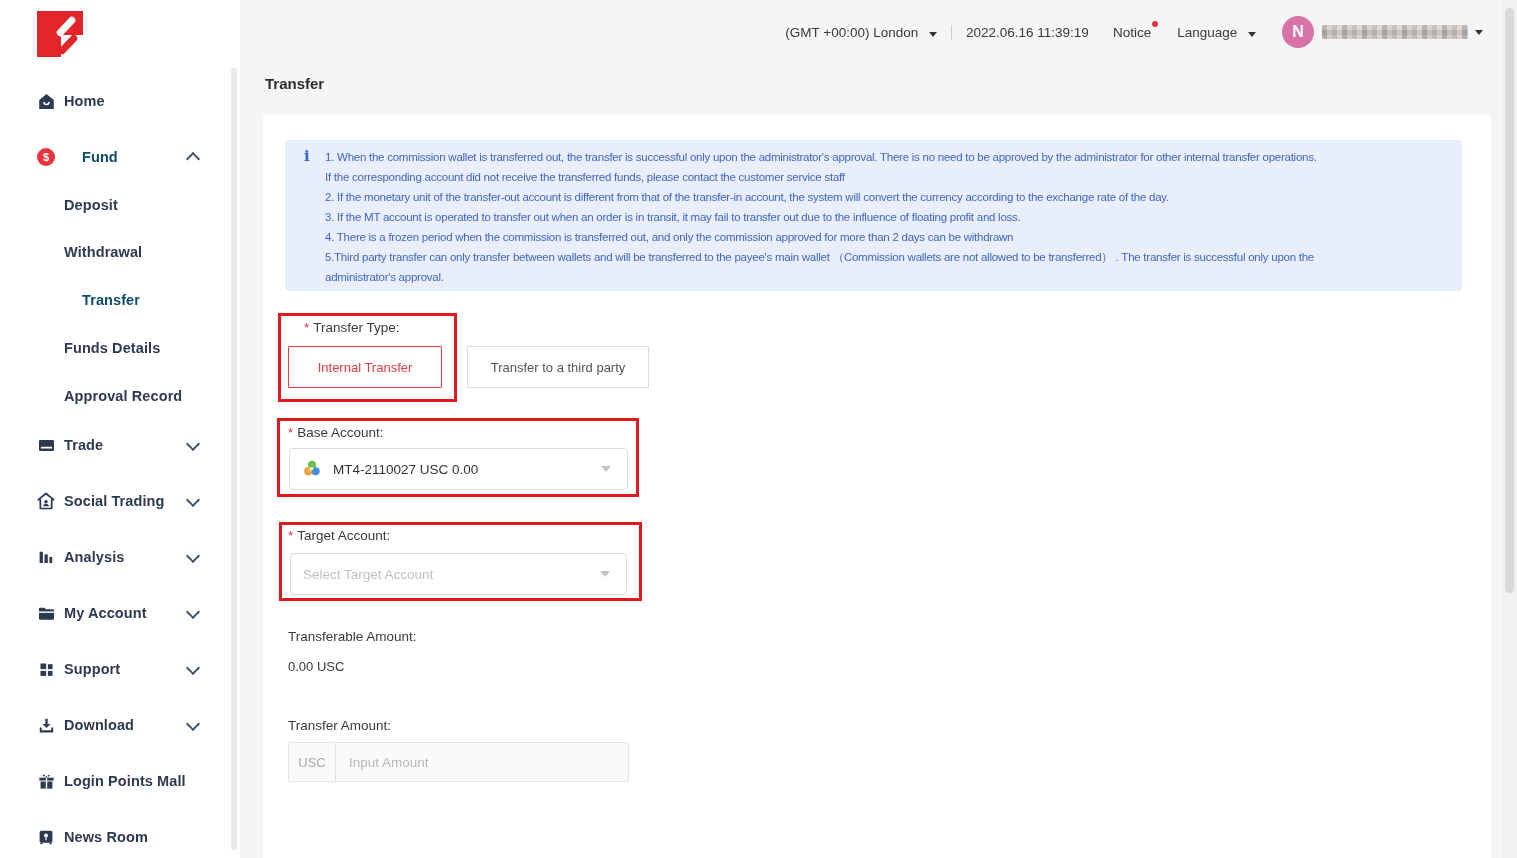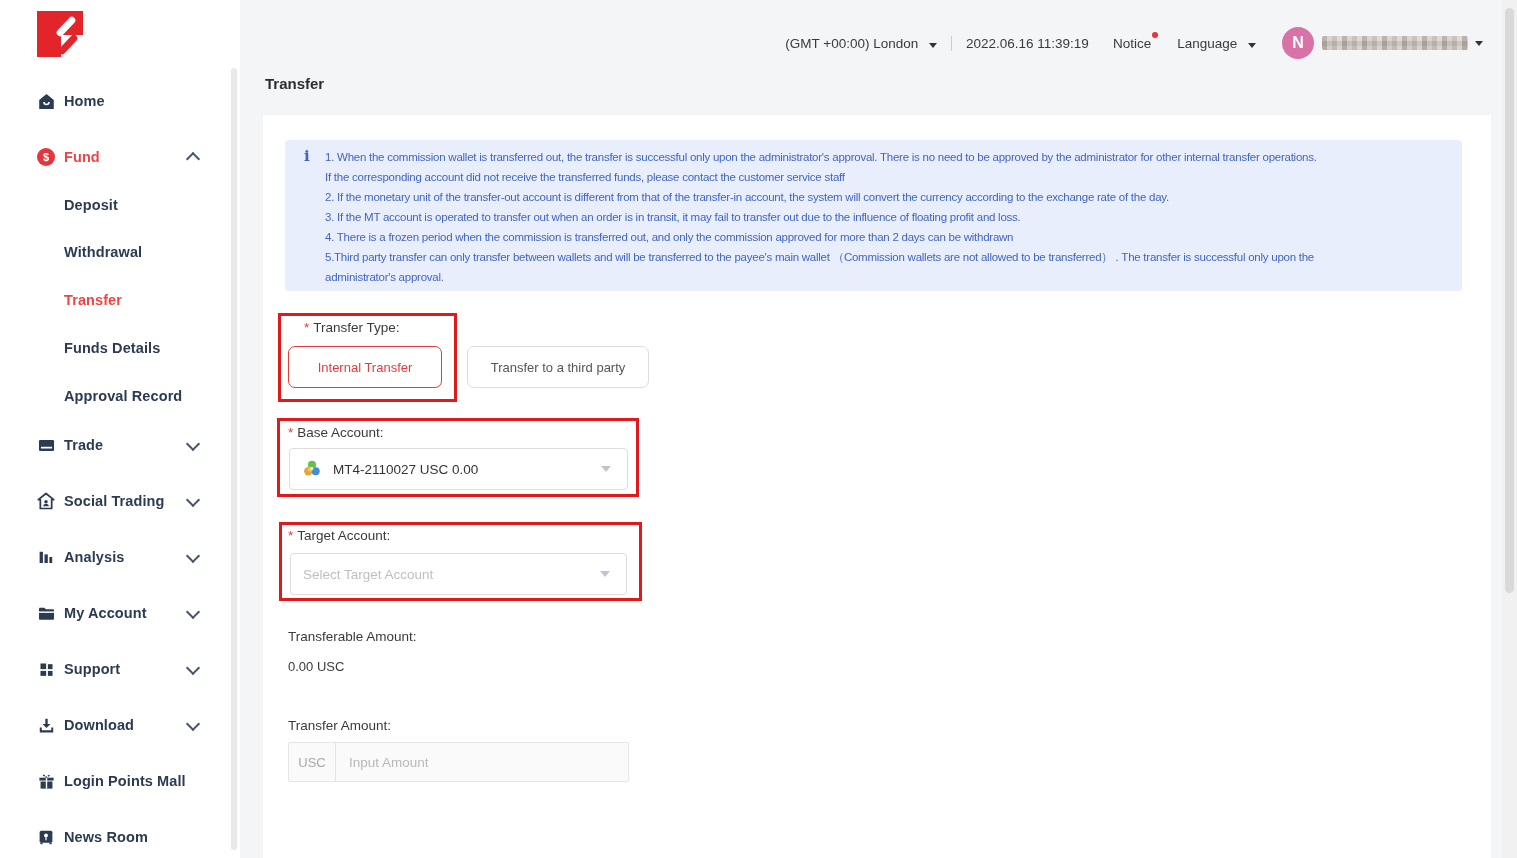--- a/index.html
+++ b/index.html
@@ -9,30 +9,30 @@
   
   .sidebar{position:absolute;left:0;top:0;width:240px;height:858px;background:#fff;}
   .logo{position:absolute;left:37px;top:11px;width:46px;height:46px;background:#e3252b;}
   .logo .notch{position:absolute;right:0;bottom:0;width:22px;height:22px;background:#fff;}
   .logo .slash{position:absolute;width:24px;height:7px;border-radius:4px;transform:rotate(-47deg);}
   .logo .s1{background:#fff;left:17px;top:12px;}
   .logo .s2{background:#e3252b;left:19px;top:30px;}
   .nav-row{position:absolute;left:0;width:232px;height:26px;display:flex;align-items:center;cursor:pointer;}
   .nav-ico{position:absolute;left:36px;width:20px;height:20px;display:flex;align-items:center;justify-content:center;}
   .nav-label{position:absolute;left:64px;font-size:14.5px;font-weight:700;color:#2c3b52;letter-spacing:.1px;white-space:nowrap;}
-  .nav-label.red{color:#ef4444;}
+  .nav-label.red{color:#0c4a6e;margin-left:18px;}
   .chev{position:absolute;left:188px;width:8px;height:8px;border-right:2px solid #44546b;border-bottom:2px solid #44546b;}
   .chev.down{transform:rotate(45deg);margin-top:-3px;}
   .chev.up{transform:rotate(-135deg);margin-top:4px;}
   .fund-circ{width:18px;height:18px;border-radius:50%;background:#e8343c;color:#fff;
              font-size:11px;font-weight:700;display:flex;align-items:center;justify-content:center;}
   .side-scroll{position:absolute;left:231px;top:68px;width:6px;height:782px;background:#e9e9e9;border-radius:3px;}
 
   
-  .topbar{position:absolute;top:27px;right:34px;display:flex;align-items:center;font-size:13.5px;color:#3a3a3a;}
+  .topbar{position:absolute;top:16px;right:34px;display:flex;align-items:center;font-size:13.5px;color:#3a3a3a;}
   .tb-item{white-space:nowrap;}
   .caret{width:0;height:0;border-left:4.5px solid transparent;border-right:4.5px solid transparent;
          border-top:5.5px solid #333;display:inline-block;margin-left:7px;}
   .tb-divider{width:1px;height:15px;background:#ccc;margin:0 14px;}
   .notice-wrap{position:relative;margin-left:24px;}
   .notice-dot{position:absolute;right:-7px;top:-4px;width:6px;height:6px;border-radius:50%;background:#e8343c;}
   .lang{margin-left:26px;}
   .avatar{width:32px;height:32px;border-radius:50%;background:#d873a8;color:#fff;font-size:16px;font-weight:700;
           display:flex;align-items:center;justify-content:center;margin-left:26px;}
   .mosaic{width:146px;height:14px;margin-left:8px;border-radius:2px;
@@ -47,21 +47,21 @@
   .infobox{position:absolute;left:22px;top:25px;width:1177px;height:151px;background:#e8eefc;border-radius:4px;}
   .info-i{position:absolute;left:19px;top:7px;font-size:15px;font-weight:800;color:#3f64c8;font-family:"DejaVu Serif",serif;}
   .info-lines{position:absolute;left:40px;top:7px;width:1130px;}
   .info-line{display:block;font-size:11.5px;letter-spacing:-0.25px;line-height:20px;color:#4165c4;
              white-space:nowrap;overflow:hidden;}
 
   .ann-box{position:absolute;border:3px solid #e0191c;pointer-events:none;}
   .fld-label{position:absolute;font-size:13.5px;color:#3a3a3a;white-space:nowrap;}
   .req{color:#e8343c;margin-right:4px;}
 
-  .btn{position:absolute;height:40px;background:#fff;border:1px solid #dcdcdc;border-radius:7px;
+  .btn{position:absolute;height:40px;background:#fff;border:1px solid #dcdcdc;border-radius:1px;
        display:flex;align-items:center;justify-content:center;font-size:13px;color:#555;cursor:pointer;}
   .btn.sel{border-color:#e23c3c;color:#e23c3c;}
 
   .dropdown{position:absolute;height:40px;background:#fff;border:1px solid #ddd;border-radius:4px;
             display:flex;align-items:center;cursor:pointer;}
   .dd-caret{width:0;height:0;border-left:5px solid transparent;border-right:5px solid transparent;
             border-top:6px solid #c0c4cc;position:absolute;right:16px;top:17px;}
   .dd-text{font-size:13.5px;color:#333;}
   .dd-placeholder{font-size:13.5px;color:#bfbfbf;margin-left:12px;}
   .mt4{width:22px;height:22px;margin:0 10px 0 11px;}

